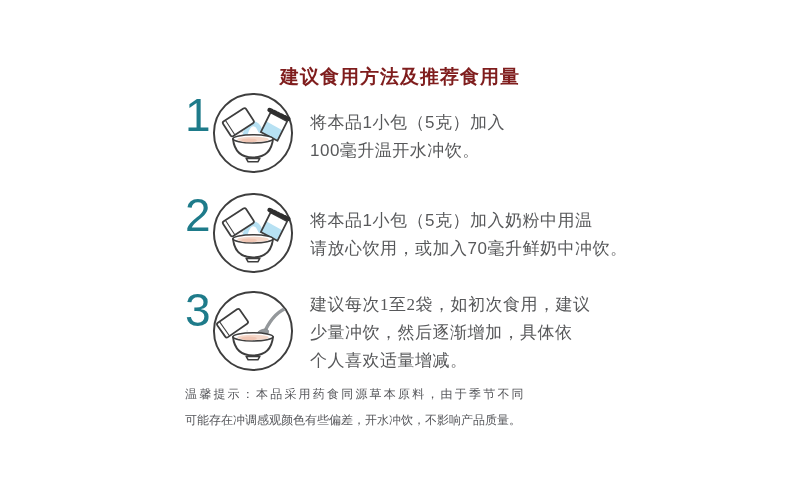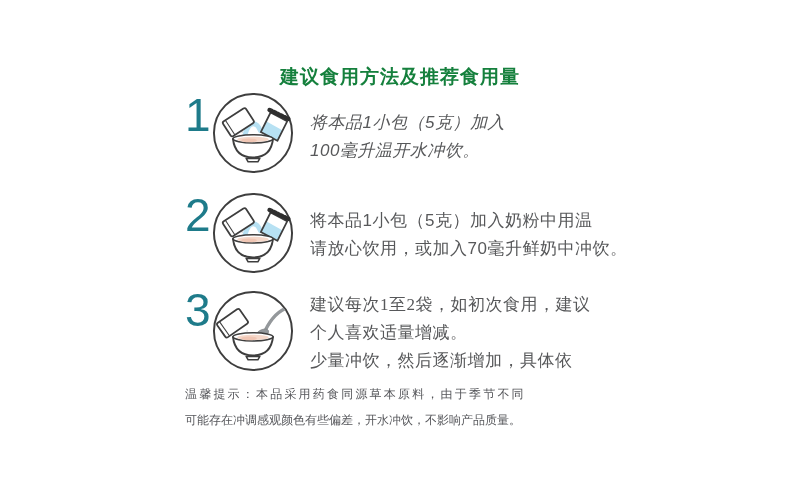--- a/index.html
+++ b/index.html
@@ -5,37 +5,37 @@
   html,body{margin:0;padding:0;}
   body{
     width:800px;height:504px;background:#ffffff;
     font-family:"Liberation Sans","DejaVu Sans",sans-serif;
     position:relative;overflow:hidden;
     -webkit-font-smoothing:antialiased;
   }
   .page{position:absolute;inset:0;}
   .title{
     position:absolute;top:64px;left:0;width:800px;margin:0;
-    text-align:center;font-size:19px;font-weight:700;color:#15803d;
+    text-align:center;font-size:19px;font-weight:700;color:#7f1d1d;
     letter-spacing:1px;
   }
   .step{position:absolute;left:185px;display:flex;align-items:center;}
   .step .num{
     width:27px;flex:0 0 27px;font-size:46px;line-height:.85;
     color:#1e7b8a;font-weight:400;align-self:flex-start;margin-top:4px;
   }
   .step .illus{flex:0 0 auto;display:block;}
   .step .lines{
     margin-left:16px;font-size:17px;line-height:28px;color:#57585a;
     letter-spacing:.5px;white-space:nowrap;
   }
   #step1{top:92px;}
   #step2{top:192px;}
   #step3{top:287px;}
-  #step1 .lines{margin-top:8px;font-style:italic;}
+  #step1 .lines{margin-top:8px;}
   #step2 .lines{margin-top:4px;}
   #step3 .lines{margin-top:4px;font-family:Liberation Serif, serif;}
   .tip{
     position:absolute;left:185px;top:381px;width:438px;
     font-size:12px;line-height:26px;color:#55565a;
   }
   .tip .spaced{letter-spacing:2.2px;white-space:nowrap;}
   .tip div{white-space:nowrap;}
   .defs-holder{position:absolute;width:0;height:0;overflow:hidden;}
 </style>
@@ -117,22 +117,22 @@
       <g clip-path="url(#clipC)">
         <circle cx="33" cy="46" r="1.1" fill="#dcdcdc"></circle>
         <circle cx="36" cy="42" r="0.9" fill="#e2e2e2"></circle>
         <use href="#g-spoon"></use>
         <use href="#g-bowl"></use>
         <use href="#g-sachet" transform="translate(21 34) rotate(-35)"></use>
       </g>
     </svg>
     <div class="lines">
       <div>建议每次1至2袋，如初次食用，建议</div>
+      <div>少量冲饮，然后逐渐增加，具体依</div>
       <div>个人喜欢适量增减。</div>
-      <div>少量冲饮，然后逐渐增加，具体依</div>
     </div>
   </section>
 
   <footer class="tip">
     <div class="spaced">温馨提示：本品采用药食同源草本原料，由于季节不同</div>
     <div>可能存在冲调感观颜色有些偏差，开水冲饮，不影响产品质量。</div>
   </footer>
 
 </div>
 

